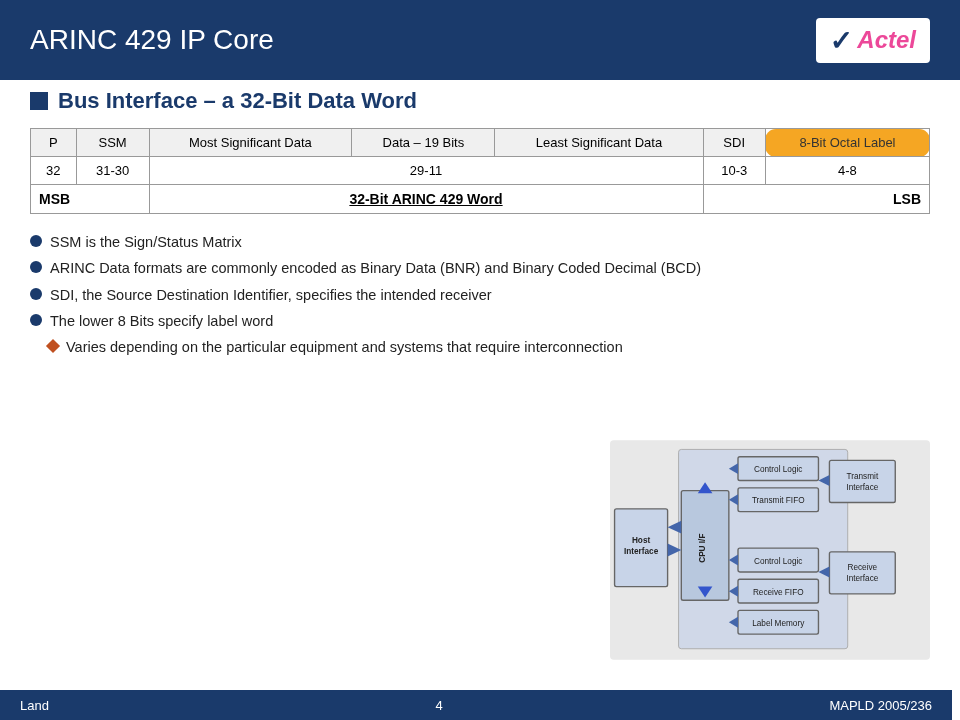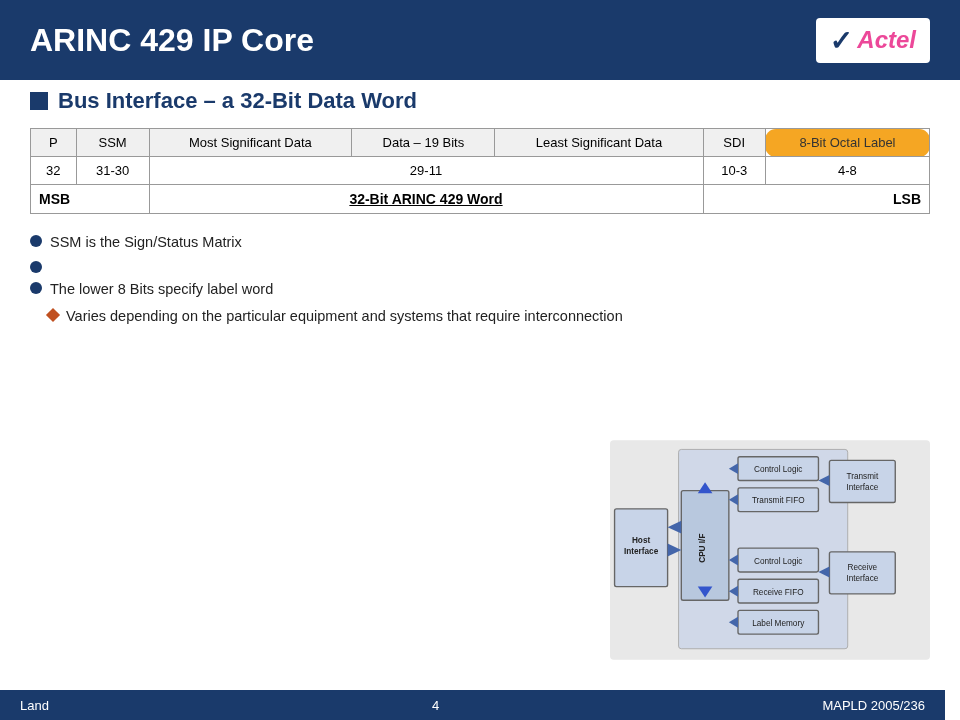--- a/index.html
+++ b/index.html
@@ -18,22 +18,22 @@
       background: #1a3a6b;
       height: 80px;
       display: flex;
       align-items: center;
       justify-content: space-between;
       padding: 0 30px;
     }
 
     .header-title {
       color: #ffffff;
-      font-size: 32px;
-      font-weight: bold;
+      font-size: 28px;
+      font-weight: normal;
       text-align: right;
     }
 
     
     .actel-logo {
       display: flex;
       align-items: center;
       background: white;
       padding: 6px 14px;
       border-radius: 4px;
@@ -155,21 +155,21 @@
     }
     .bullet-text sup {
       font-size: 10px;
     }
 
     
     .footer {
       position: absolute;
       bottom: 0;
       left: 0;
-      right: 15px;
+      right: 8px;
       height: 30px;
       background: #1a3a6b;
       display: flex;
       align-items: center;
       justify-content: space-between;
       padding: 0 20px;
       color: white;
       font-size: 13px;
     }
 
@@ -245,22 +245,27 @@
       <div class="bullets">
 
 
         <div class="bullet-item">
           <div class="bullet-circle"></div>
           <span class="bullet-text">SSM is the Sign/Status Matrix</span>
         </div>
 
         <div class="bullet-item">
           <div class="bullet-circle"></div>
-        </div>
-
+          <span class="bullet-text">ARINC Data formats are commonly encoded as Binary Data (BNR) and Binary Coded Decimal (BCD)</span>
+        </div>
+
+        <div class="bullet-item">
+          <div class="bullet-circle"></div>
+          <span class="bullet-text">SDI, the Source Destination Identifier, specifies the intended receiver</span>
+        </div>
 
         <div class="bullet-item">
           <div class="bullet-circle"></div>
           <span class="bullet-text">The lower 8 Bits specify label word</span>
         </div>
 
         <div class="bullet-item">
           <div class="bullet-diamond"></div>
           <span class="bullet-text">Varies depending on the particular equipment and systems that require interconnection</span>
         </div>

